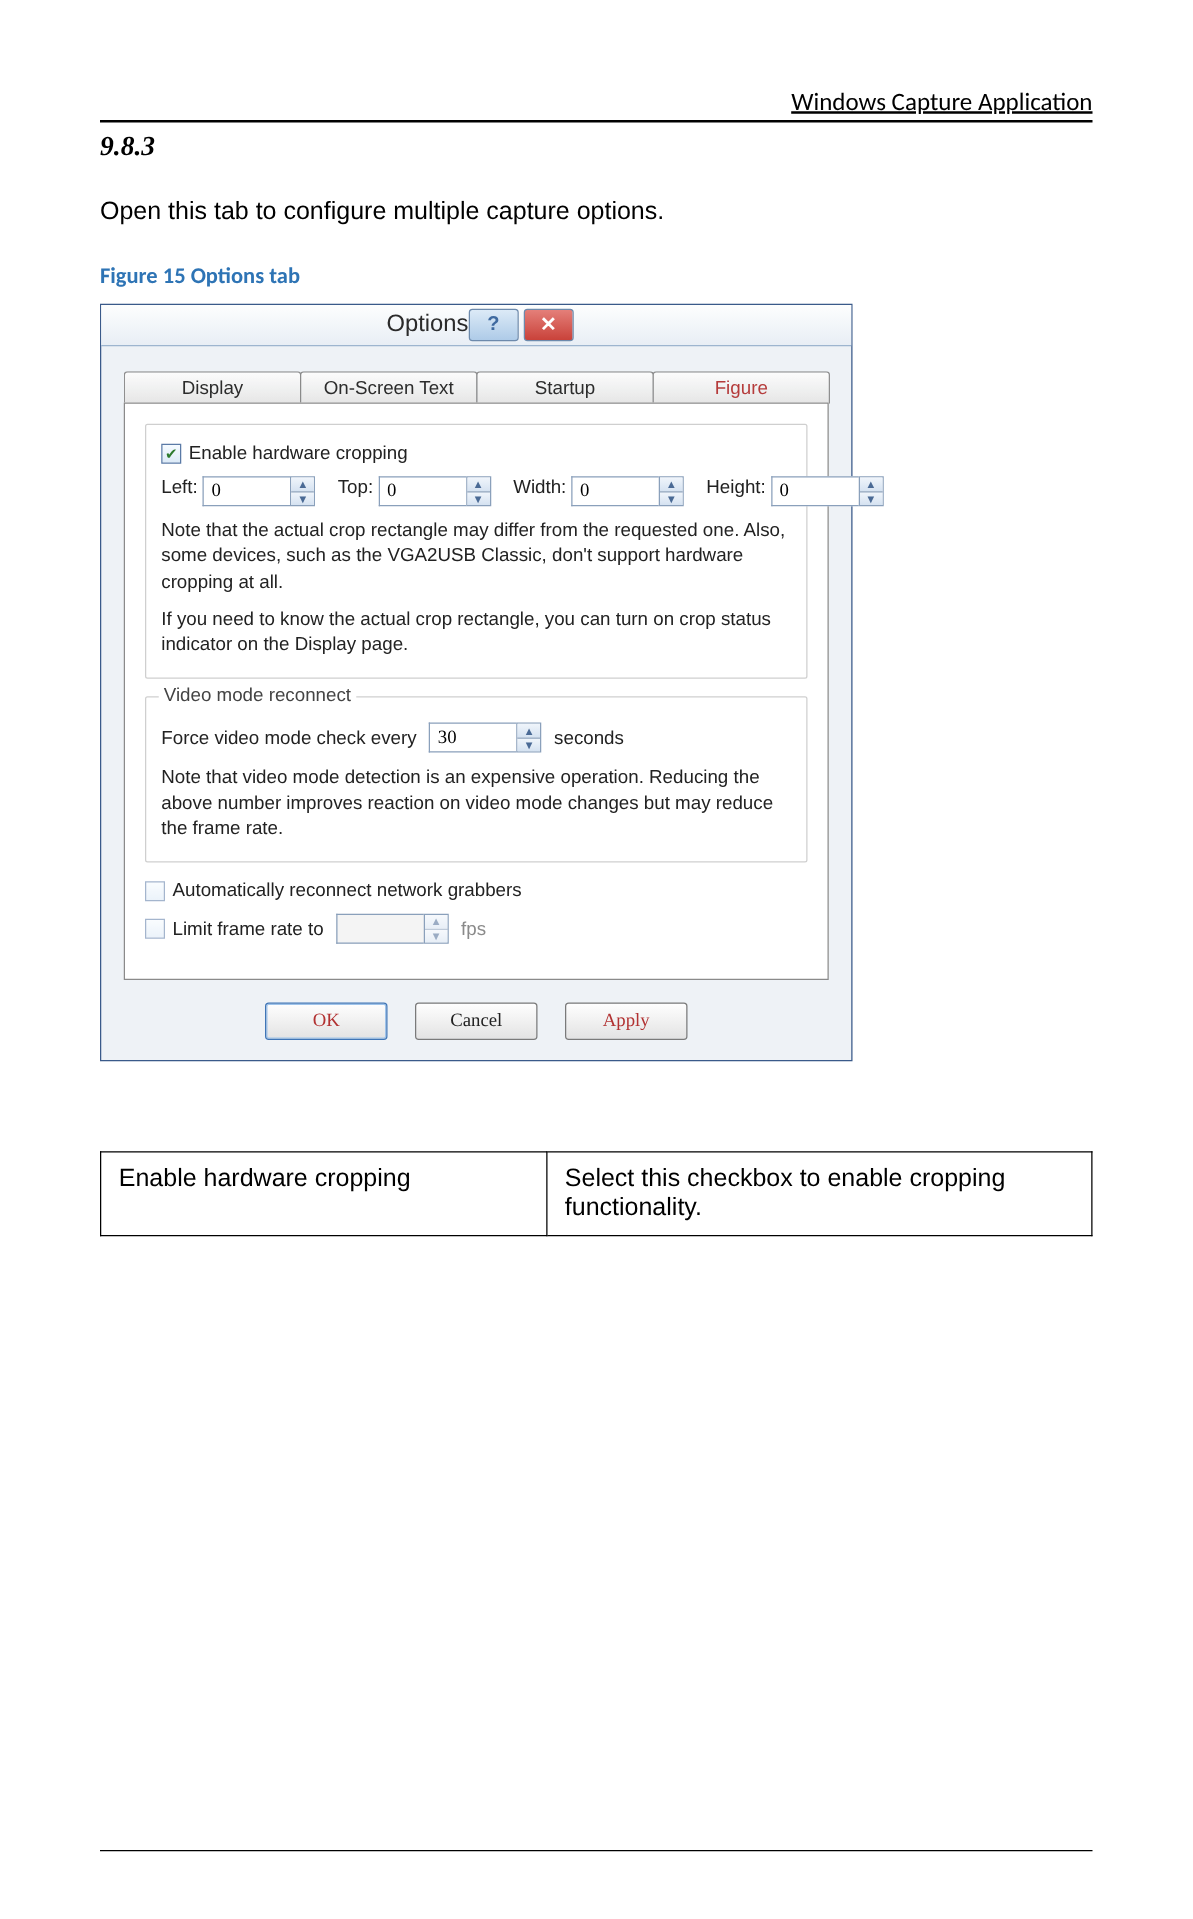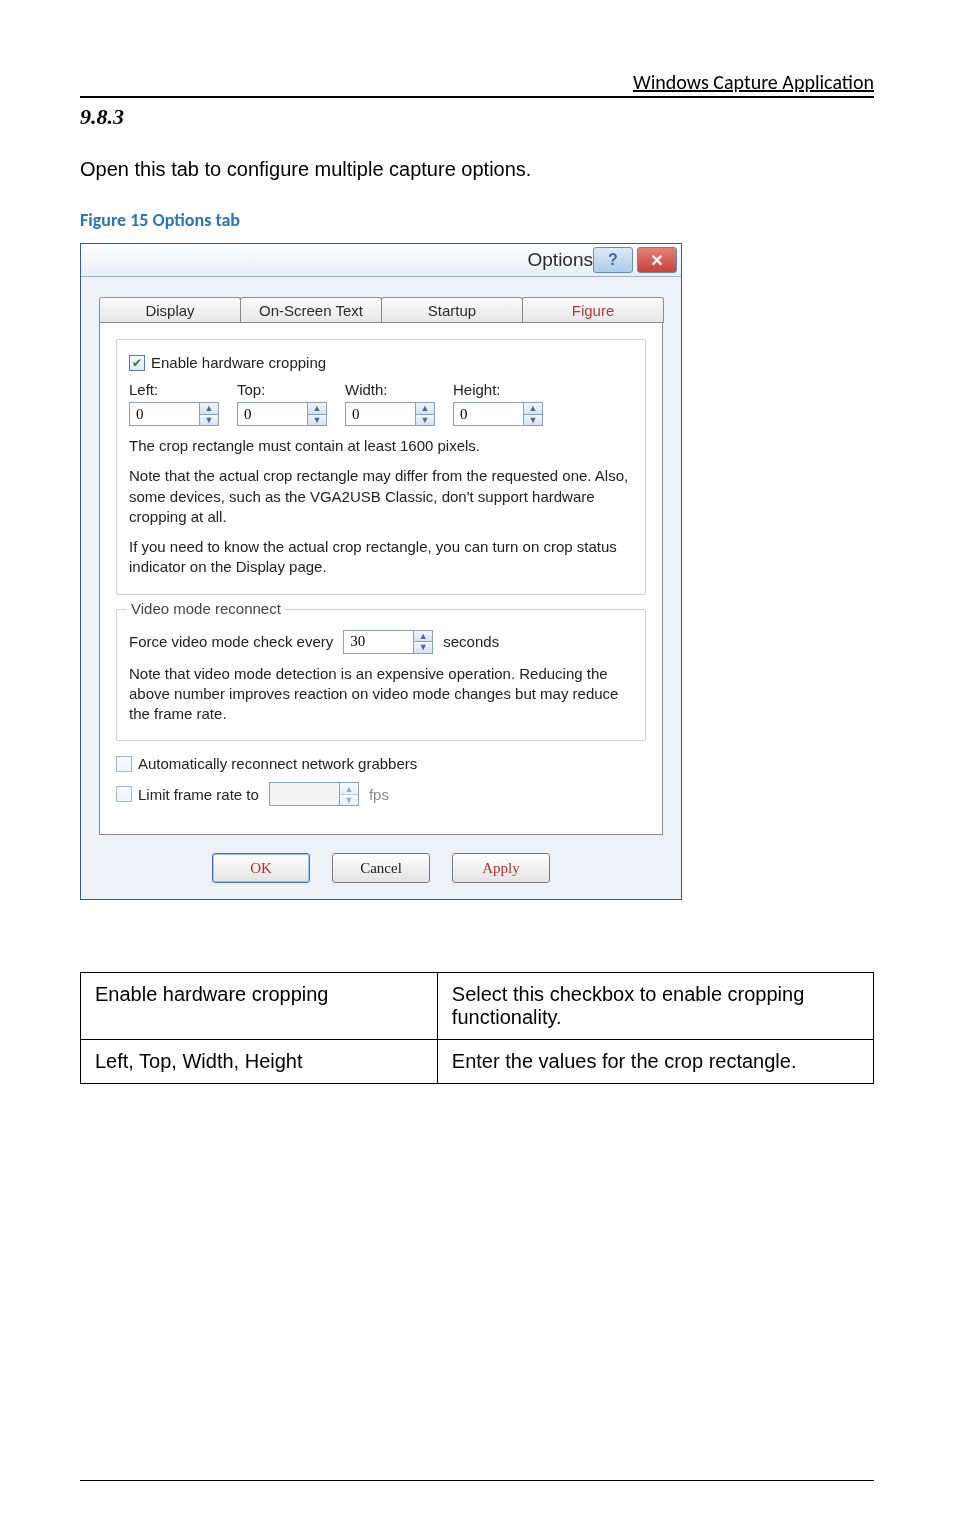--- a/index.html
+++ b/index.html
@@ -4,21 +4,21 @@
 <style>
   html,body{margin:0;padding:0;background:#fff;color:#000;font-family:Arial,Helvetica,sans-serif}
   .page{width:954px;min-height:1535px;margin:0 auto;padding:70px 80px 40px 80px;box-sizing:border-box;position:relative}
   .toprule{border-top:2px solid #000;margin-bottom:4px}
   .running-head{text-align:right;font-family:Calibri,Arial,sans-serif;font-size:20px;text-decoration:underline;margin-bottom:2px}
   .section-line{display:flex;gap:28px;font-family:"Times New Roman",serif;font-style:italic;font-weight:bold;font-size:22px;margin:6px 0 28px 0}
   .body-text{font-size:20px;margin:0 0 28px 0}
   .fig-caption{color:#2e74b5;font-family:Calibri,Arial,sans-serif;font-weight:bold;font-size:18px;margin-bottom:12px}
   
   .dialog{width:600px;border:1px solid #3a5a8a;background:#eef2f6}
-  .titlebar{display:flex;align-items:center;justify-content:flex-end;padding:0;background:linear-gradient(#fdfefe,#e8eef5);height:32px;border-bottom:1px solid #9db5cf}
+  .titlebar{display:flex;align-items:center;justify-content:center;padding:0;background:linear-gradient(#fdfefe,#e8eef5);height:32px;border-bottom:1px solid #9db5cf}
   .titlebar .caption{font-family:"Segoe UI",Tahoma,sans-serif;font-size:19px;color:#2b2b2b;padding-left:10px}
   .titlebar .btns{display:flex}
   .tb-btn{width:38px;height:24px;margin-right:4px;border:1px solid #6d8aac;border-radius:3px;display:flex;align-items:center;justify-content:center;font-weight:bold;font-family:Tahoma,sans-serif}
   .tb-help{background:linear-gradient(#dceaf7,#aecbe8);color:#3f6aa0;font-size:16px}
   .tb-close{background:linear-gradient(#e47f79,#c9423a);color:#fff;font-size:16px}
   .dlg-body{padding:20px 18px 16px 18px;font-family:Tahoma,"Segoe UI",sans-serif;font-size:15px;color:#222}
   .tabs{position:relative}
   .tab-row{display:flex}
   .tab{border:1px solid #8a8a8a;border-bottom:none;background:linear-gradient(#fdfdfd,#e5e5e5);padding:4px 0;text-align:center;border-top-left-radius:3px;border-top-right-radius:3px;margin-right:-1px}
   .tab.back{opacity:.95}
@@ -29,21 +29,21 @@
   .row2 .tab:nth-child(1){flex:1.2}
   .tab-kvm,.tab-sharing{color:#b23232}
   .tab-panel{border:1px solid #8a8a8a;background:#fff;padding:16px 16px 18px 16px;margin-top:-1px;position:relative;z-index:1}
   .group{border:1px solid #cfcfcf;border-radius:2px;padding:14px 12px 16px 12px;margin-bottom:14px;position:relative}
   .group>.legend{position:absolute;top:-10px;left:10px;background:#fff;padding:0 4px;color:#444}
   .chk{display:flex;align-items:center;gap:6px;margin-bottom:10px}
   .chk .box{width:14px;height:14px;border:1px solid #5a7aa6;background:linear-gradient(#f6fbff,#dceaf7);display:flex;align-items:center;justify-content:center;font-size:12px;color:#2d7a2d}
   .chk .box.unchecked{color:transparent}
   .chk .box.dimmed{opacity:.55}
   .crop-row{display:flex;gap:18px;margin:4px 0 6px 0}
-  .crop-col{display:flex;flex-direction:column;gap:4px}
+  .crop-col{display:flex;flex-direction:row;gap:4px}
   .spin-lbl{color:#222}
   .spin{display:flex;align-items:stretch;height:24px}
   .spin input{width:70px;border:1px solid #8aa0bb;border-right:none;background:#fff;font-family:Tahoma;font-size:15px;padding:0 6px;box-sizing:border-box}
   .spin .updown{width:18px;border:1px solid #8aa0bb;display:flex;flex-direction:column}
   .spin .updown span{flex:1;display:flex;align-items:center;justify-content:center;font-size:9px;background:linear-gradient(#f0f5fb,#d5e2f1);color:#4a6a95}
   .spin .updown span+span{border-top:1px solid #8aa0bb}
   .note{margin:10px 0 0 0;line-height:1.35}
   .inline-row{display:flex;align-items:center;gap:10px;margin:6px 0 10px 0;flex-wrap:wrap}
   .dimmed{color:#8a8a8a}
   .spin.dim input{background:#f4f4f4;color:#9a9a9a}
@@ -137,21 +137,20 @@
                 <span class="spin-lbl">Height:</span>
                 <div class="spin">
                   <input value="0" style="">
                   <div class="updown">
                       <span>▲</span>
                       <span>▼</span>
                     </div>
                 </div>
               </div>
             </div>
-            <p class="note">The crop rectangle must contain at least 1600 pixels.</p>
             <p class="note">Note that the actual crop rectangle may differ from the requested one. Also, some devices, such as the VGA2USB Classic, don't support hardware cropping at all.</p>
             <p class="note">If you need to know the actual crop rectangle, you can turn on crop status indicator on the Display page.</p>
           </div>
 
           <div class="group">
             <span class="legend">Video mode reconnect</span>
             <div class="inline-row">
               <span>Force video mode check every</span>
               <div class="spin">
                 <input value="30" style="">
@@ -201,23 +200,19 @@
       </div>
     </div>
   </div>
 
   <table class="desc">
     <tbody>
         <tr>
       <td>Enable hardware cropping</td>
       <td>Select this checkbox to enable cropping functionality.</td>
     </tr>
-    <tr>
-      <td>Left, Top, Width, Height</td>
-      <td>Enter the values for the crop rectangle.</td>
-    </tr>
   </tbody>
     </table>
 
   <div class="footer">
     <hr>
   </div>
 </div>
 
 </body></html>

